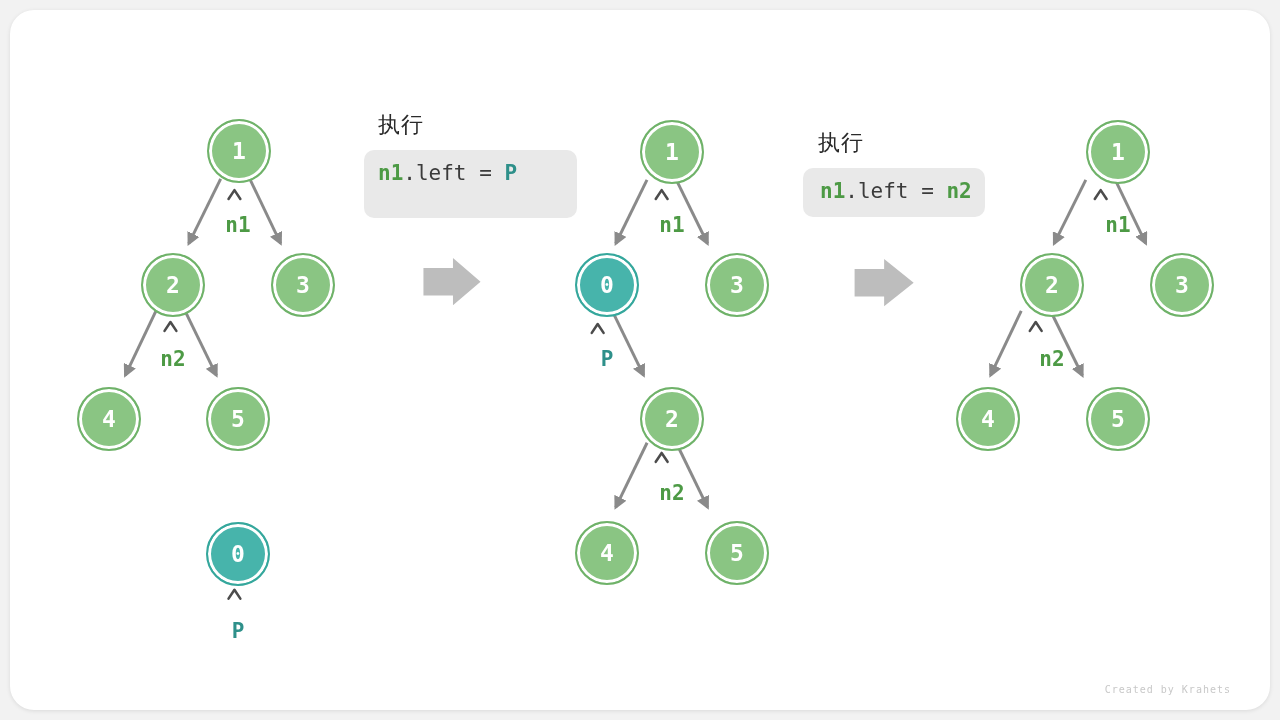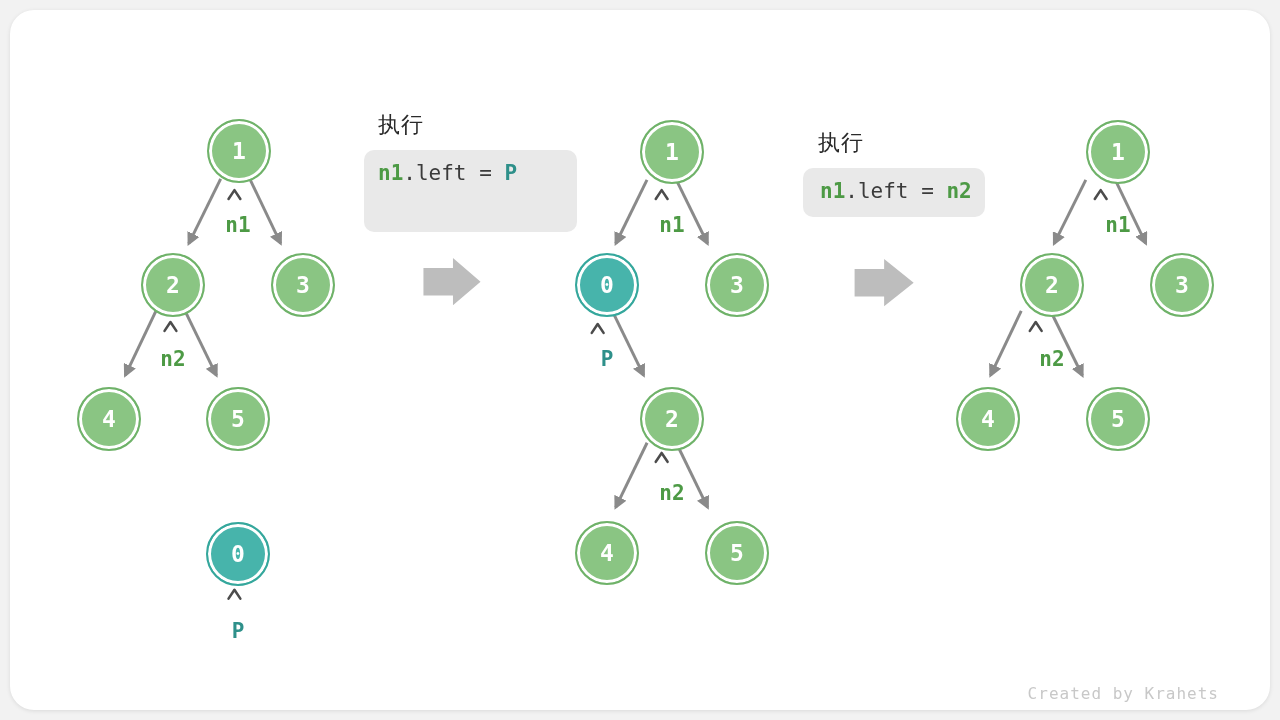--- a/index.html
+++ b/index.html
@@ -29,22 +29,22 @@
        font-size:21px;font-weight:bold;color:var(--label_green);line-height:24px}
   .ptr.teal{color:var(--label_teal)}
   .exec-title{position:absolute;font-size:22px;color:var(--title_text);letter-spacing:1px}
   .code-box{position:absolute;background:var(--code_bg);border-radius:10px;
             font-family:"DejaVu Sans Mono",monospace;font-size:21px;color:var(--code_text)}
   .code-box .code-line{white-space:pre;line-height:36px;padding-left:14px}
   .code-box.one .code-line{line-height:47px;padding-left:17px}
   .tok.g{color:var(--label_green);font-weight:bold}
   .tok.t{color:var(--label_teal);font-weight:bold}
   .tok.d{color:var(--code_text)}
-  .watermark{position:absolute;right:51px;top:674px;font-family:"DejaVu Sans Mono",monospace;
-             font-size:16px;color:var(--watermark);letter-spacing:1px}
+  .watermark{position:absolute;right:39px;top:674px;font-family:"DejaVu Sans Mono",monospace;
+             font-size:10px;color:var(--watermark);letter-spacing:1px}
 </style>
 </head>
 <body>
 
 <div class="card">
 
   <svg class="layer" viewBox="0 0 1280 720">
     <defs>
       <marker id="ah" viewBox="0 0 10 10" refX="8" refY="5" markerWidth="4.5" markerHeight="4.5" orient="auto">
         <path class="ah" d="M0,0 L10,5 L0,10 z"></path>
@@ -84,21 +84,21 @@
   <div class="node green" style="left:131px;top:243px">2</div>
   <div class="node green" style="left:261px;top:243px">3</div>
   <div class="node green" style="left:67px;top:377px">4</div>
   <div class="node green" style="left:196px;top:377px">5</div>
   <div class="node teal" style="left:196px;top:512px">0</div>
   <div class="ptr" style="left:198px;top:203px">n1</div>
   <div class="ptr" style="left:133px;top:337px">n2</div>
   <div class="ptr teal" style="left:198px;top:609px">P</div>
 
   <div class="exec-title" style="left:368px;top:100px">执行</div>
-  <div class="code-box" style="left:354px;top:140px;width:213px;height:82px;padding-top:5px">
+  <div class="code-box" style="left:354px;top:140px;width:213px;height:68px;padding-top:5px">
     <div class="code-line"><span class="tok g">n1</span><span class="tok d">.left = </span><span class="tok t">P</span></div>
   </div>
 
   <div class="node green" style="left:630px;top:110px">1</div>
   <div class="node teal" style="left:565px;top:243px">0</div>
   <div class="node green" style="left:695px;top:243px">3</div>
   <div class="node green" style="left:630px;top:377px">2</div>
   <div class="node green" style="left:565px;top:511px">4</div>
   <div class="node green" style="left:695px;top:511px">5</div>
   <div class="ptr" style="left:632px;top:203px">n1</div>

